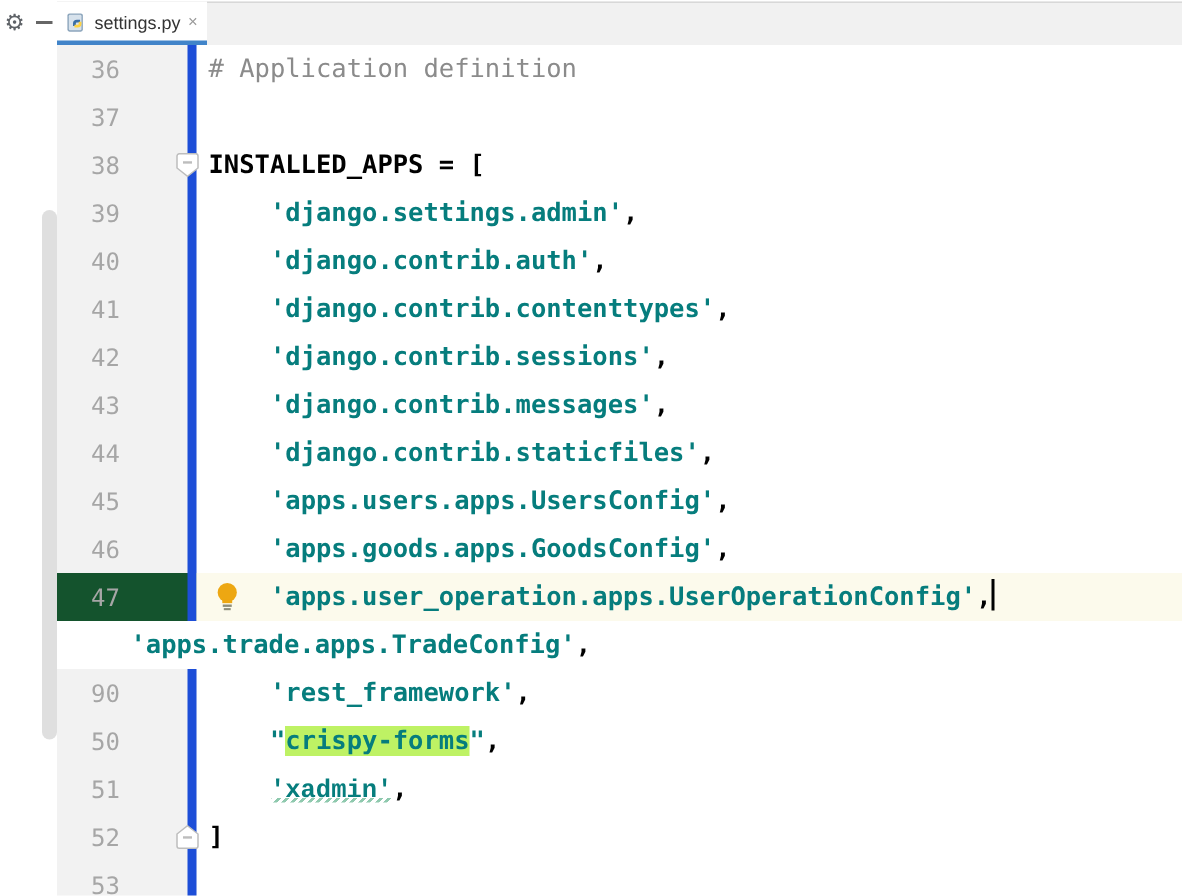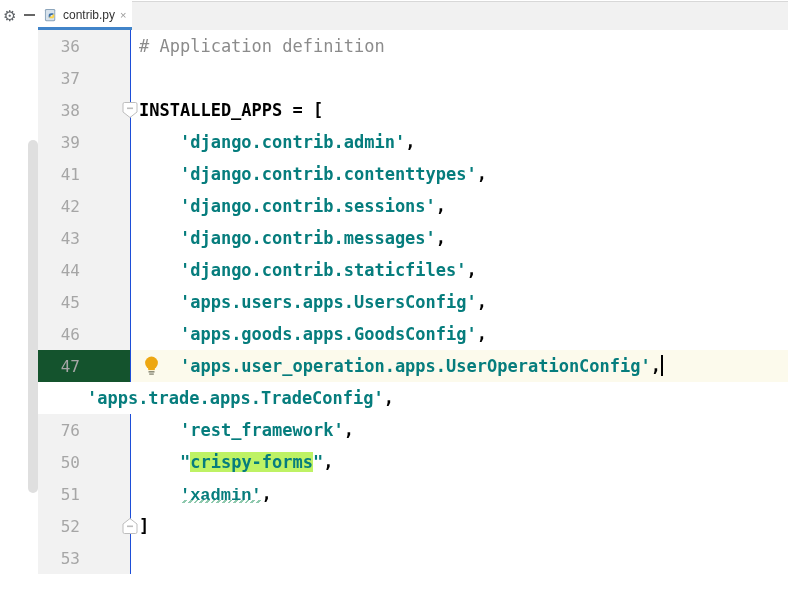--- a/index.html
+++ b/index.html
@@ -21,21 +21,21 @@
   .tab-label{font-size:12px;color:#333;margin:0 5px 2px 4px;white-space:nowrap;}
   .tab-close{color:#9a9a9a;font-size:11px;margin-bottom:2px;cursor:default;}
   
   .left-panel{position:absolute;left:0;top:30px;width:38px;bottom:0;background:#ffffff;}
   .left-scrollthumb{position:absolute;right:0;top:110px;width:10px;height:353px;
     background:#dfdfdf;border-radius:5px;}
   
   .editor{position:absolute;left:38px;top:30px;right:0;bottom:0;background:#ffffff;
     font-family:"DejaVu Sans Mono","Liberation Mono",monospace;}
   .row{display:flex;height:32px;align-items:center;position:relative;}
-  .gutter{width:93px;height:32px;background:#f2f2f2;border-right:1px solid #1d4ed8;
+  .gutter{width:93px;height:32px;background:#f2f2f2;border-right:6px solid #1d4ed8;
     box-sizing:border-box;position:relative;display:flex;align-items:center;flex:none;}
   .lnum{display:block;width:34px;margin-left:8px;text-align:right;
     font-size:16px;color:#a6a6a6;font-weight:400;}
   .fold{position:absolute;right:-8px;top:7px;width:16px;height:18px;z-index:3;}
   .code{flex:1;height:32px;line-height:32px;white-space:pre;padding-left:8px;
     font-size:17px;font-weight:bold;color:#000;position:relative;}
   .row.current .gutter{background:#14532d;}
   .row.current .code{background:#fcfaec;}
   .tok-string{color:#067d7d;}
   .tok-comment{color:#8b8b8b;font-weight:normal;}
@@ -59,21 +59,21 @@
   </div>
   <div class="tab">
     <span>
       <svg width="15" height="15" viewBox="0 0 16 16">
         <rect x="1" y="1" width="11" height="13" rx="1.5" fill="#8ca5bc"></rect>
         <rect x="2" y="2" width="9" height="11" rx="1" fill="#d7e2ec"></rect>
         <path d="M5 8c0-1.6 1-2.5 2.8-2.5H10v2H7.6c-.4 0-.6.2-.6.6V10H5Z" fill="#3a6ea5"></path>
         <path d="M11 8.5c0 1.6-1 2.5-2.8 2.5H6v-2h2.4c.4 0 .6-.2.6-.6V7h2Z" fill="#ffd343"></path>
       </svg>
     </span>
-    <span class="tab-label">contrib.py</span>
+    <span class="tab-label">settings.py</span>
     <span class="tab-close">×</span>
     <span class="tab-underline"></span>
   </div>
 </div>
 
 <div class="left-panel">
   <div class="left-scrollthumb"></div>
 </div>
 
 <div class="editor">
@@ -99,21 +99,27 @@
               <rect x="5" y="6.5" width="6" height="1.6" fill="#bdbdbd"></rect>
             </svg>
           </span>
         </div>
         <div class="code"><span class="tok-plain">INSTALLED_APPS = [</span></div>
       </div>
       <div class="row">
         <div class="gutter">
           <span class="lnum">39</span>
         </div>
-        <div class="code"><span class="tok-plain">    </span><span class="tok-string">'django.contrib.admin'</span><span class="tok-plain">,</span></div>
+        <div class="code"><span class="tok-plain">    </span><span class="tok-string">'django.settings.admin'</span><span class="tok-plain">,</span></div>
+      </div>
+      <div class="row">
+        <div class="gutter">
+          <span class="lnum">40</span>
+        </div>
+        <div class="code"><span class="tok-plain">    </span><span class="tok-string">'django.contrib.auth'</span><span class="tok-plain">,</span></div>
       </div>
       <div class="row">
         <div class="gutter">
           <span class="lnum">41</span>
         </div>
         <div class="code"><span class="tok-plain">    </span><span class="tok-string">'django.contrib.contenttypes'</span><span class="tok-plain">,</span></div>
       </div>
       <div class="row">
         <div class="gutter">
           <span class="lnum">42</span>
@@ -153,21 +159,21 @@
               <rect x="5.2" y="12.5" width="6.6" height="2.6" fill="#eda712"></rect>
               <rect x="5.5" y="16" width="6" height="1.6" fill="#8d8d7a"></rect>
               <rect x="6.2" y="18.4" width="4.6" height="1.4" fill="#8d8d7a"></rect>
             </svg></span><span class="tok-plain">    </span><span class="tok-string">'apps.user_operation.apps.UserOperationConfig'</span><span class="tok-plain">,</span><span class="caret"></span></div>
       </div>
       <div class="row">
         <div class="code"><span class="tok-plain">    </span><span class="tok-string">'apps.trade.apps.TradeConfig'</span><span class="tok-plain">,</span></div>
       </div>
       <div class="row">
         <div class="gutter">
-          <span class="lnum">76</span>
+          <span class="lnum">90</span>
         </div>
         <div class="code"><span class="tok-plain">    </span><span class="tok-string">'rest_framework'</span><span class="tok-plain">,</span></div>
       </div>
       <div class="row">
         <div class="gutter">
           <span class="lnum">50</span>
         </div>
         <div class="code"><span class="tok-plain">    </span><span class="tok-string">"</span><span class="tok-string tok-hl">crispy-forms</span><span class="tok-string">"</span><span class="tok-plain">,</span></div>
       </div>
       <div class="row">

